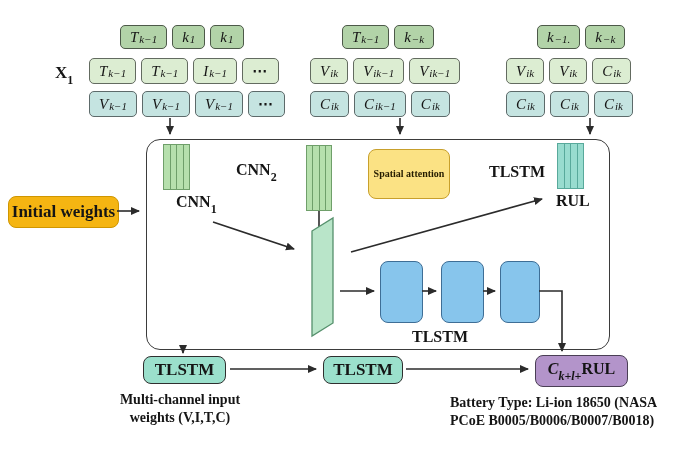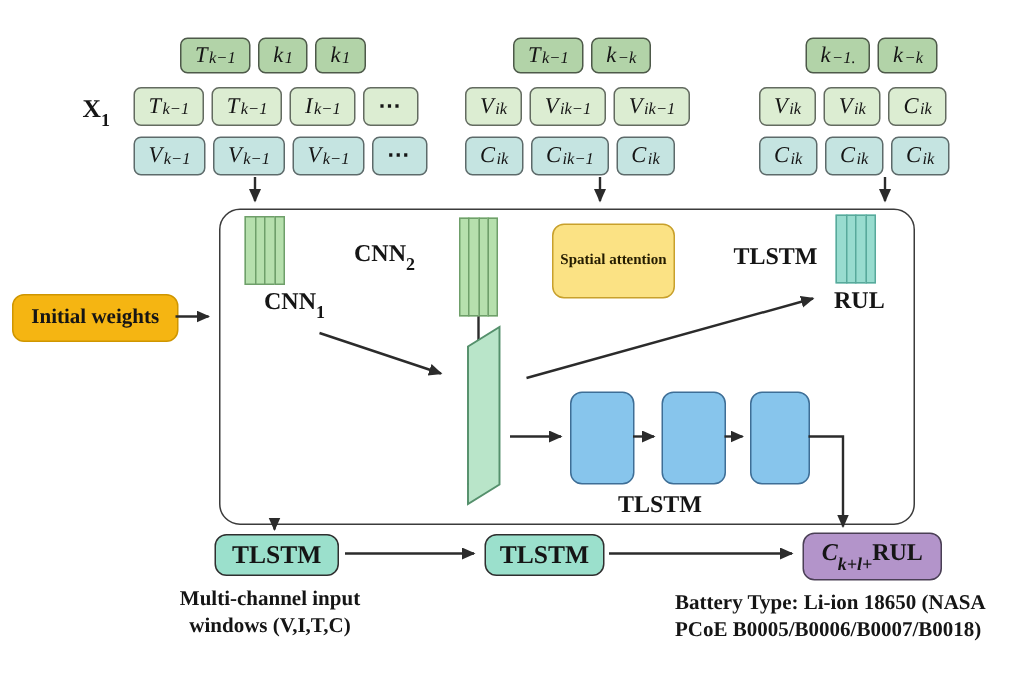--- a/index.html
+++ b/index.html
@@ -22,21 +22,21 @@
   .mathlabel sub{font-size:12px;transform:translateY(2px);display:inline-block;}
   #x1-label{font-size:17px;}
   #out-label{position:static;font-size:16px;}
   #out-label .base, #out-label sub{font-style:italic;}
 
   
   .main-box{position:absolute;left:146px;top:139px;width:464px;height:211px;
             border:1.6px solid #3b3b3b;border-radius:14px;background:#ffffff;box-sizing:border-box;}
   .iw-box{position:absolute;left:8px;top:196px;width:109px;height:30px;background:#f5b512;
           border:1px solid #cf9600;border-radius:8px;display:flex;align-items:center;justify-content:center;
-          font-weight:bold;font-size:14px;}
+          font-weight:bold;font-size:17px;}
   .sa-box{position:absolute;left:368px;top:149px;width:80px;height:48px;background:#fbe284;
           border:1.4px solid #c8a02c;border-radius:8px;display:flex;align-items:center;justify-content:center;
           text-align:center;font-weight:bold;font-size:10px;line-height:1.25;color:#241c00;}
   .lstm-cell{position:absolute;width:41px;height:60px;background:#87c5ec;border:1px solid #3e6e96;border-radius:8px;}
   .tlstm-box{position:absolute;height:28px;background:#9be0cc;border:1.5px solid #2f2f2f;border-radius:8px;
              display:flex;align-items:center;justify-content:center;font-weight:bold;font-size:17px;box-sizing:border-box;}
   .out-box{position:absolute;left:535px;top:355px;width:93px;height:32px;background:#b394ca;
            border:1.5px solid #4a3f55;border-radius:8px;display:flex;align-items:center;justify-content:center;box-sizing:border-box;}
 
   
@@ -223,21 +223,21 @@
   <div class="mathlabel" style="left:412px;top:328px;">TLSTM</div>
 
   <div class="tlstm-box" style="left:143px;top:356px;width:83px;">TLSTM</div>
   <div class="tlstm-box" style="left:323px;top:356px;width:80px;">TLSTM</div>
 
   <div class="out-box">
     <span id="out-label" class="mathlabel"><span class="base">C</span><sub>k+l+</sub><span class="suffix">RUL</span></span>
   </div>
 
   <div class="caption center" style="left:100px;top:391px;width:160px;">Multi-channel input
-windows (V,I,T,C)</div>
+weights (V,I,T,C)</div>
   <div class="caption" style="left:417px;top:394px;width:240px;margin-left:33px;">Battery Type: Li-ion 18650 (NASA
 PCoE B0005/B0006/B0007/B0018)</div>
 
   <svg class="overlay" width="685" height="456" viewBox="0 0 685 456">
     <defs>
       <marker id="ah" markerWidth="11" markerHeight="9" refX="8" refY="4" orient="auto" markerUnits="userSpaceOnUse">
         <path d="M0,0 L9,4 L0,8 Z" fill="#2b2b2b"></path>
       </marker>
     </defs>
     <g stroke="#2b2b2b" stroke-width="1.6" fill="none">

